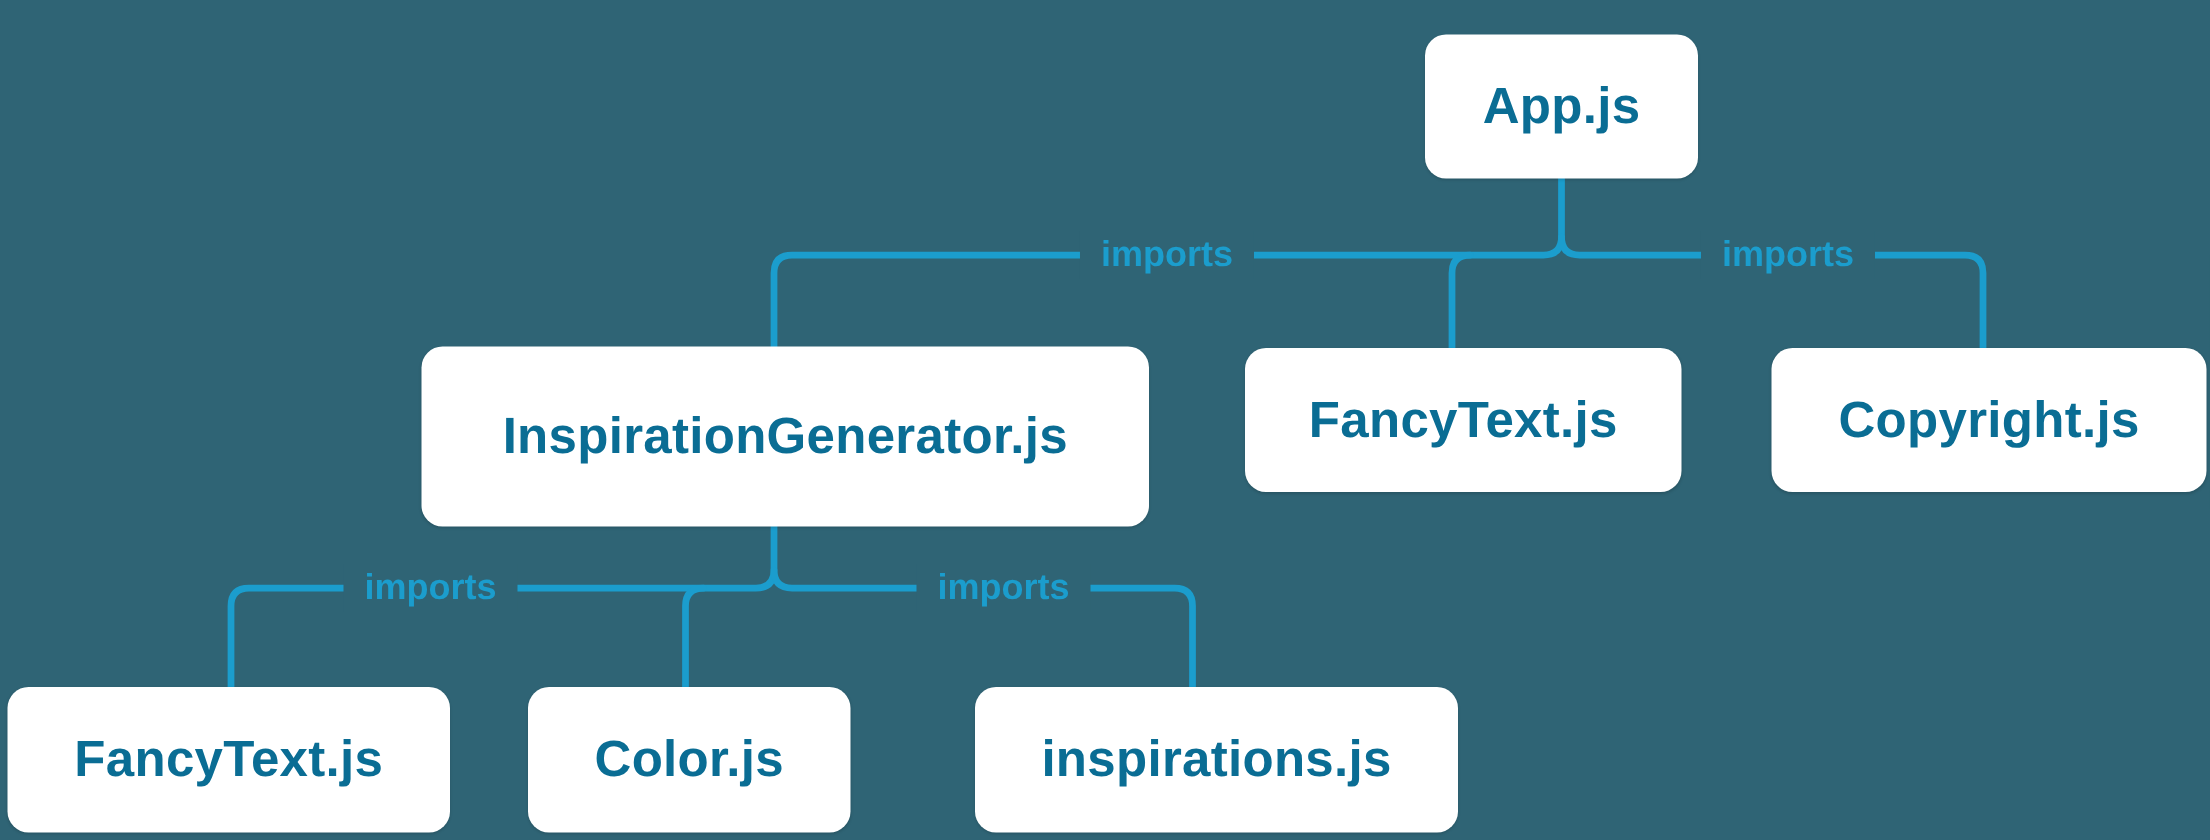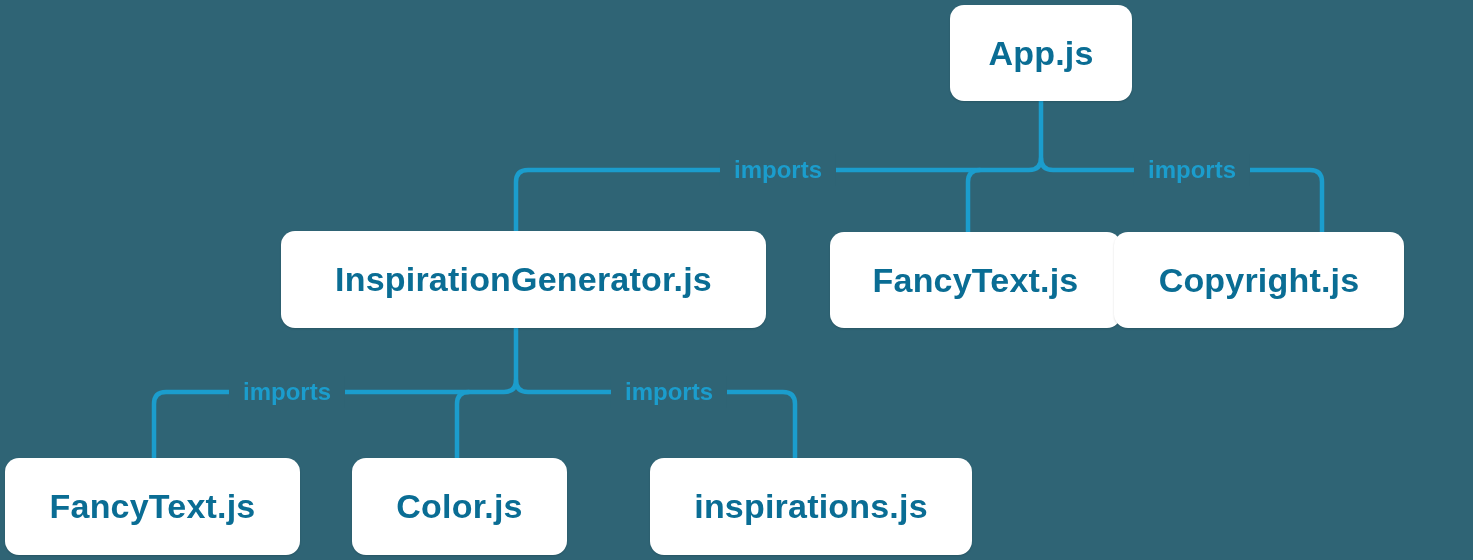--- a/index.html
+++ b/index.html
@@ -68,33 +68,33 @@
     <path d="M516 328 L516 380 Q516 392 504 392 L166 392 Q154 392 154 404 L154 458"></path>
     <path d="M469 392 Q457 392 457 404 L457 458"></path>
     <path d="M516 380 Q516 392 528 392 L783 392 Q795 392 795 404 L795 458"></path>
   </svg>
 
   <div class="edge-label" style="left:778px;top:170px;">imports</div>
   <div class="edge-label" style="left:1192px;top:170px;">imports</div>
   <div class="edge-label" style="left:287px;top:392px;">imports</div>
   <div class="edge-label" style="left:669px;top:392px;">imports</div>
 
-  <div class="node" style="left:950px;top:5px;width:182px;height:96px;">
+  <div class="node" style="left:950px;top:23px;width:182px;height:96px;">
     <span class="node-label">App.js</span>
   </div>
 
-  <div class="node" style="left:281px;top:231px;width:485px;height:97px;">
+  <div class="node" style="left:281px;top:231px;width:485px;height:120px;">
     <span class="node-label">InspirationGenerator.js</span>
   </div>
 
   <div class="node" style="left:830px;top:232px;width:291px;height:96px;">
     <span class="node-label">FancyText.js</span>
   </div>
 
-  <div class="node" style="left:1114px;top:232px;width:290px;height:96px;">
+  <div class="node" style="left:1181px;top:232px;width:290px;height:96px;">
     <span class="node-label">Copyright.js</span>
   </div>
 
   <div class="node" style="left:5px;top:458px;width:295px;height:97px;">
     <span class="node-label">FancyText.js</span>
   </div>
 
   <div class="node" style="left:650px;top:458px;width:322px;height:97px;">
     <span class="node-label">inspirations.js</span>
   </div>

